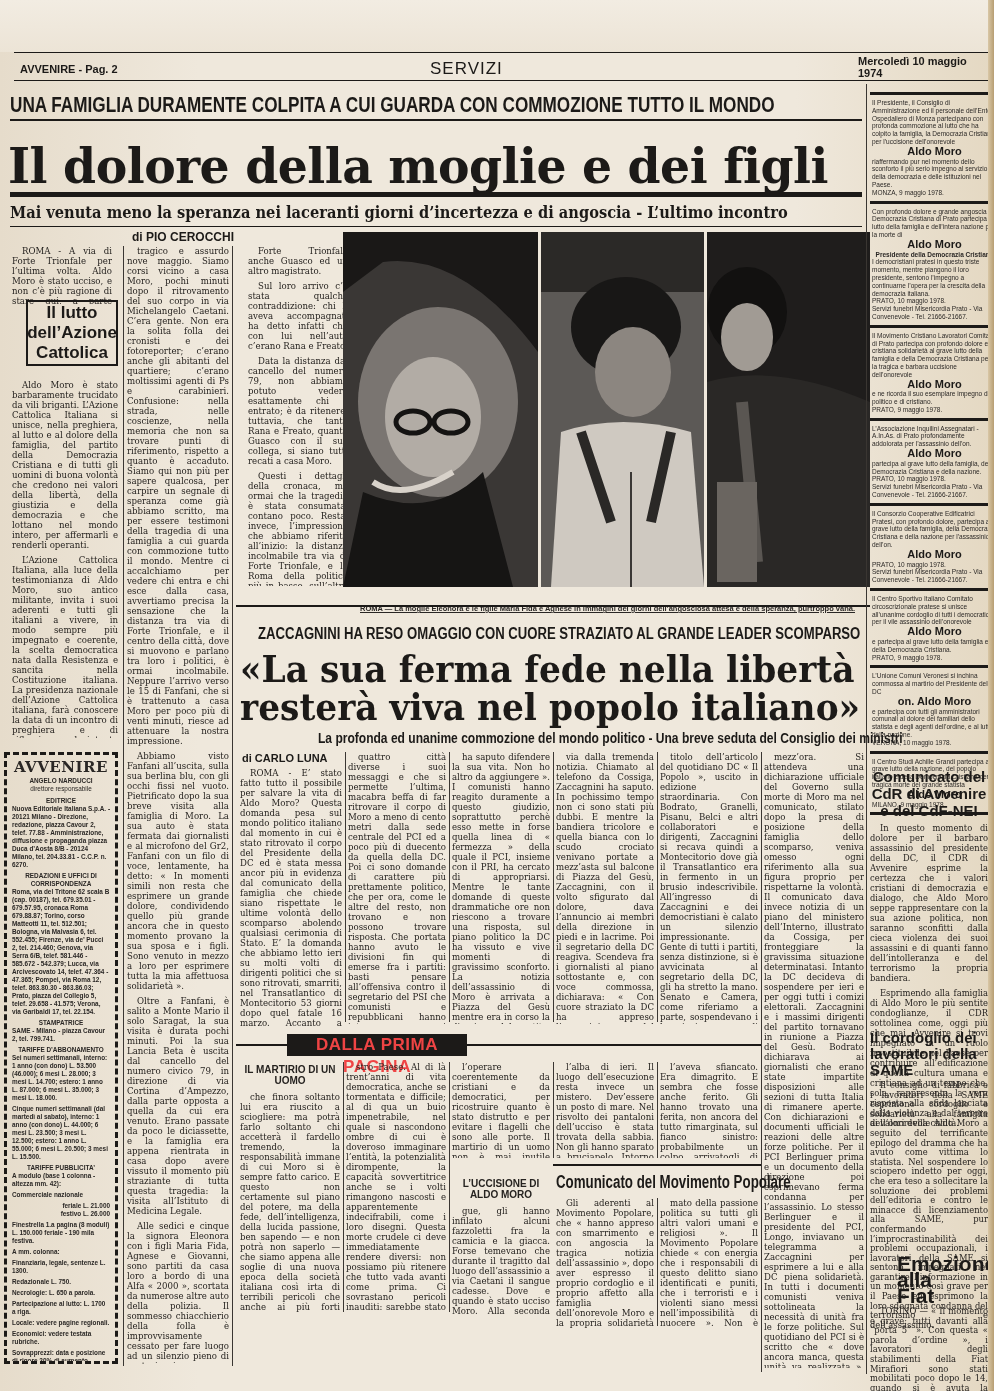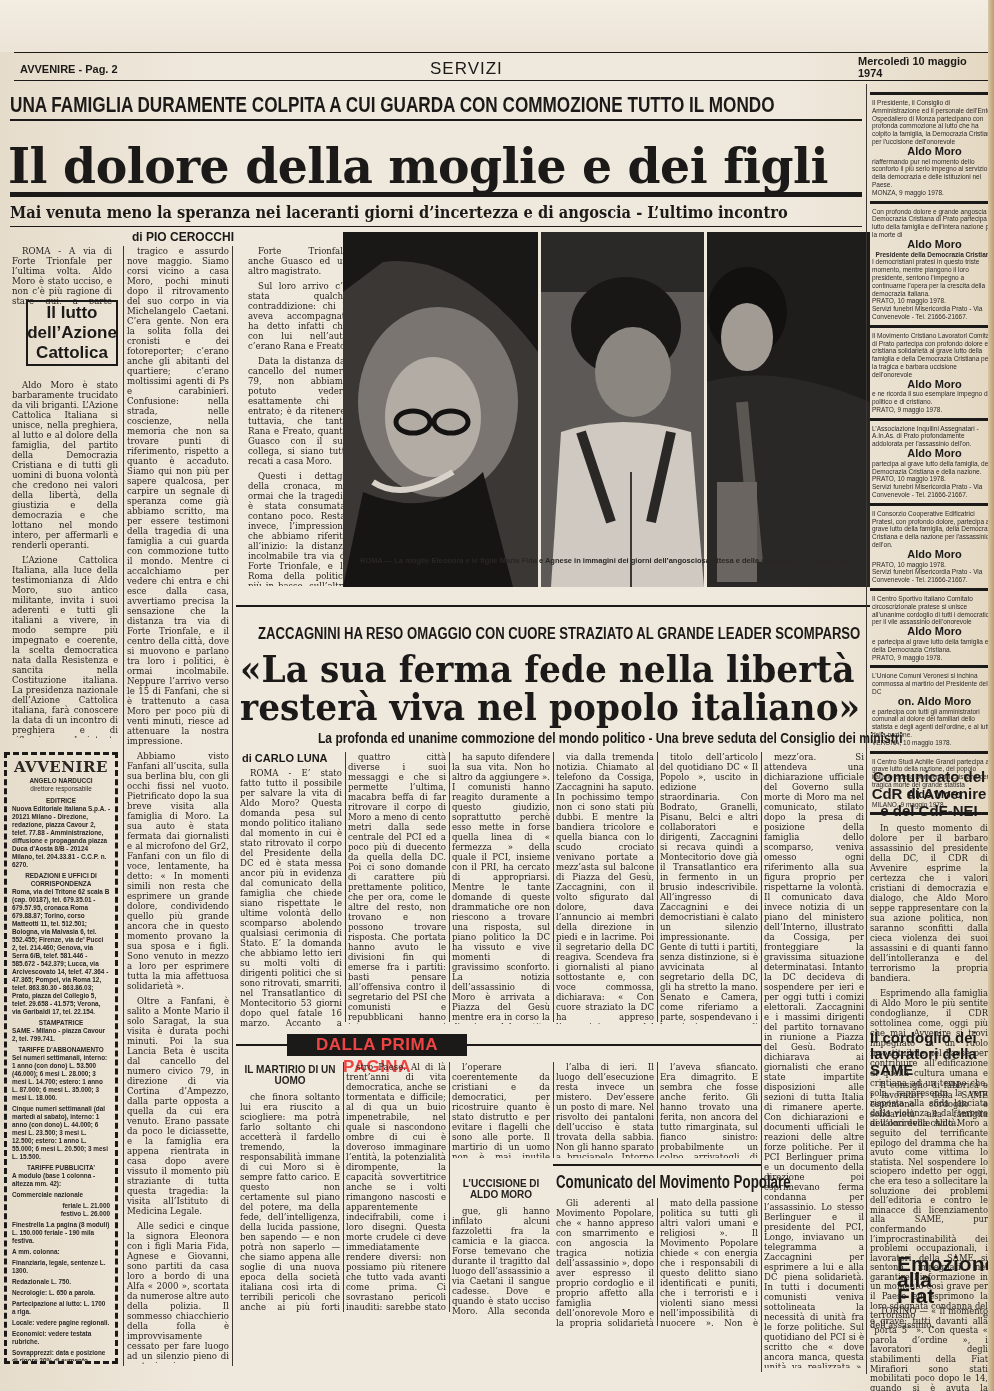--- a/index.html
+++ b/index.html
@@ -22,21 +22,21 @@
   .kicker { left: 10px; top: 92px; font-size: 22px; white-space: nowrap; }
   .headline { left: 8px; top: 138px; font-family: "DejaVu Serif", serif; font-weight: bold; font-size: 48px; white-space: nowrap; letter-spacing: -0.5px; }
   .deck { left: 10px; top: 202px; font-family: "DejaVu Serif", serif; font-weight: bold; font-size: 17px; white-space: nowrap; }
   .byline { font-family: "Liberation Sans", sans-serif; font-weight: bold; font-size: 12px; }
   .col { position: absolute; font-size: 8.6px; line-height: 10px; text-align: justify; hyphens: auto; overflow: hidden; color: #262320; }
   .col p { text-indent: 10px; margin-bottom: 5px; }
   .vrule { position: absolute; width: 1px; background: #3a3632; }
   .boxed { position: absolute; border: 2px solid #1c1a18; display: flex; align-items: center; justify-content: center; text-align: center; font-family: "Liberation Sans", sans-serif; font-weight: bold; font-size: 17px; line-height: 20px; }
   .photo { position: absolute; top: 232px; height: 355px; background: #2a2725; overflow: hidden; }
   .photo svg { width: 100%; height: 100%; display: block; }
-  .caption { position: absolute; left: 360px; top: 556px; width: 510px; font-family: "Liberation Sans", sans-serif; font-size: 7.5px; font-weight: bold; color: #2a2725; }
+  .caption { position: absolute; left: 360px; top: 604px; width: 510px; font-family: "Liberation Sans", sans-serif; font-size: 7.5px; font-weight: bold; color: #2a2725; text-decoration: underline; }
   .kicker2 { left: 258px; top: 625px; font-size: 16px; white-space: nowrap; }
   .head2 { left: 240px; top: 650px; width: 630px; font-family: "DejaVu Serif", serif; font-weight: bold; font-size: 37px; line-height: 38px; white-space: nowrap; }
   .deck2 { left: 318px; top: 730px; font-size: 14px; white-space: nowrap; }
   .band { position: absolute; left: 287px; top: 1034px; width: 180px; height: 22px; background: #1c1a18; color: #ef4444; font-family: "Liberation Sans", sans-serif; font-weight: bold; font-size: 17px; text-align: center; line-height: 22px; letter-spacing: 0.5px; }
   .subhead { font-family: "Liberation Sans", sans-serif; font-weight: bold; font-size: 10px; text-align: center; line-height: 11px; margin: 2px 0 6px; }
   .masthead-box { position: absolute; left: 4px; top: 752px; width: 114px; height: 612px; border: 3px dashed #1c1a18; padding: 4px 5px; font-family: "Liberation Sans", sans-serif; font-size: 6.4px; line-height: 8px; color: #2a2725; overflow: hidden; }
   .masthead-box .brand { font-family: "DejaVu Serif", serif; font-weight: bold; font-size: 15px; text-align: center; margin: 4px 0 6px; letter-spacing: 0.5px; }
   .masthead-box .center { text-align: center; font-weight: bold; }
   .masthead-box p { margin-bottom: 3px; }
   .obit { position: absolute; left: 870px; width: 129px; font-family: "Liberation Sans", sans-serif; font-size: 6.5px; line-height: 7.8px; color: #2a2725; }

